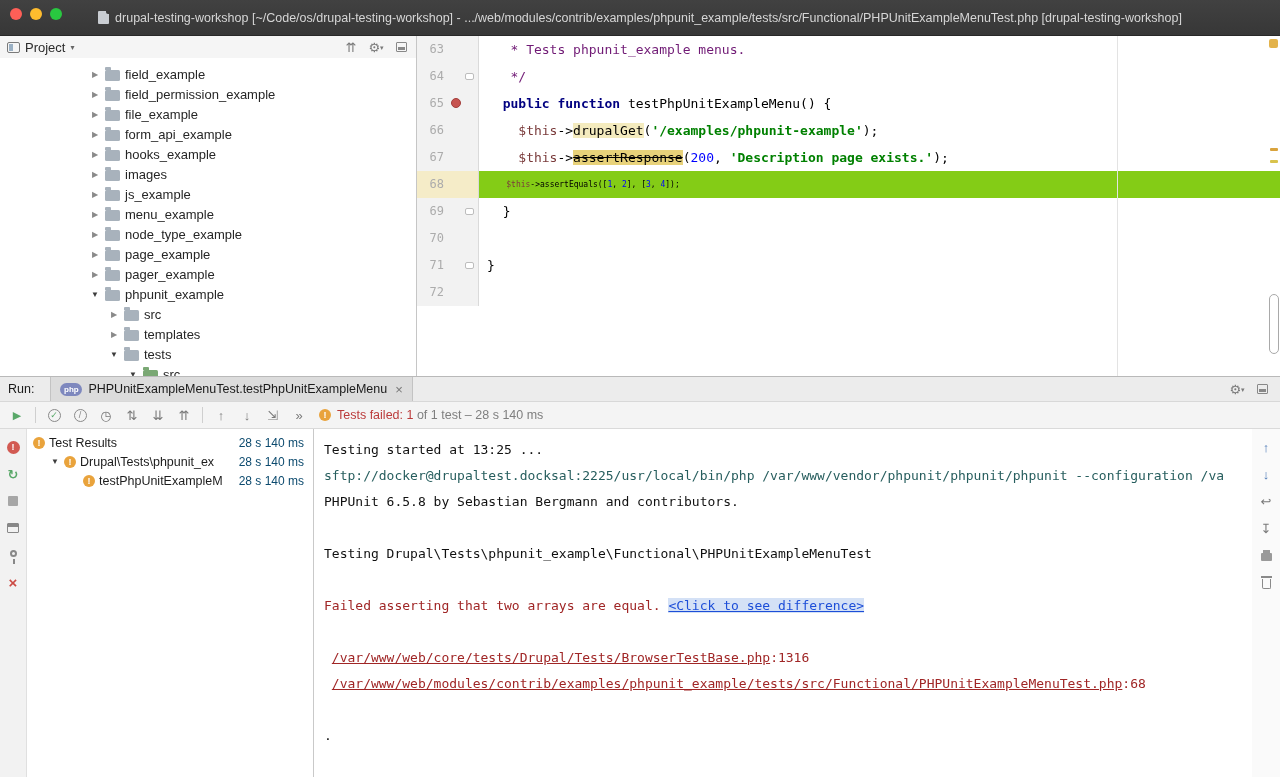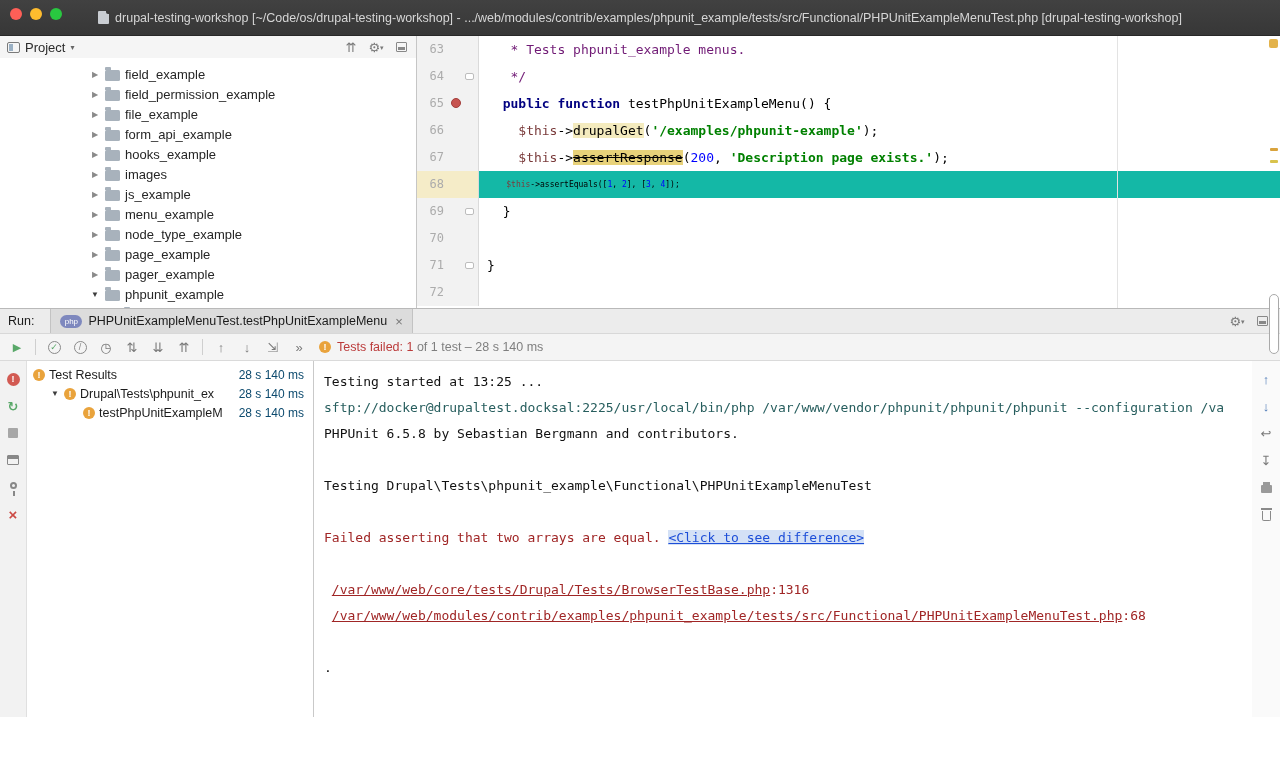--- a/index.html
+++ b/index.html
@@ -7,21 +7,21 @@
   
   .titlebar{height:36px;background:linear-gradient(#414141,#373737);border-bottom:1px solid #282828;display:flex;align-items:center;position:relative}
   .traffic{position:absolute;left:10px;top:8px;display:flex;gap:8px}
   .tl{width:12px;height:12px;border-radius:50%;display:inline-block}
   .tl.red{background:#FF5F57}.tl.yellow{background:#FEBC2E}.tl.green{background:#29C840}
   .title-wrap{flex:1;display:flex;justify-content:center;align-items:center;gap:6px;padding:0 64px;overflow:hidden}
   .doc-icon{width:11px;height:13px;background:#C9CDD2;border-radius:1px;position:relative;flex:none}
   .doc-icon:after{content:"";position:absolute;right:-1px;top:-1px;width:4px;height:4px;background:#3a3a3a;border-bottom-left-radius:2px}
   .title-text{color:#D6D6D6;font-size:12.5px;white-space:nowrap;overflow:hidden;text-overflow:ellipsis}
   
-  .main{display:flex;height:272px}
+  .main{display:flex;height:340px}
   .project{width:417px;border-right:1px solid #C6C6C6;background:#fff;display:flex;flex-direction:column}
   .proj-header{height:22px;display:flex;align-items:center;gap:5px;padding:0 7px;background:#F5F5F5;font-size:13px;color:#2B2B2B}
   .caret{font-size:8px;color:#666}
   .spacer{flex:1}
   .hdr-icons{display:flex;align-items:center;gap:9px}
   .ph-win-icon{width:13px;height:11px;border:1px solid #7a7a7a;border-radius:2px;position:relative}
   .ph-win-icon:after{content:"";position:absolute;left:1px;top:1px;width:4px;height:7px;background:#9ab0c4}
   .tree{flex:1;overflow:hidden;padding-top:6px}
   .tree-row{height:20px;display:flex;align-items:center;gap:5px;font-size:13px;color:#262626;white-space:nowrap}
   .arrow{width:10px;text-align:center;font-size:8px;color:#8A8A8A;flex:none}
@@ -29,42 +29,42 @@
   .folder{width:15px;height:11px;background:#A8B2BC;border-radius:1.5px;position:relative;flex:none;margin-top:2px}
   .folder:before{content:"";position:absolute;top:-3px;left:0;width:6px;height:3px;background:#A8B2BC;border-radius:1px 1px 0 0}
   .folder.test{background:#7AA874}.folder.test:before{background:#7AA874}
   
   .editor{flex:1;position:relative;background:#fff;font-family:"DejaVu Sans Mono","Liberation Mono",monospace;font-size:13px}
   .ed-row{display:flex;height:27px;line-height:27px;white-space:pre}
   .ed-num{width:32px;flex:none;text-align:right;padding-right:5px;color:#ACACAC;background:#F2F2F2;font-size:12px}
   .ed-gut{width:30px;flex:none;background:#F2F2F2;border-right:1px solid #DADADA;position:relative}
   .ed-code{flex:1;padding-left:8px;color:#000}
   .ed-row.caret .ed-num,.ed-row.caret .ed-gut{background:#F5ECC8}
-  .ed-row.caret .ed-code{background:#14b8a6}
+  .ed-row.caret .ed-code{background:#84cc16}
   .run-dot{position:absolute;left:2px;top:8px;width:10px;height:10px;border-radius:50%;background:#C75450;border:1px solid #A33E3B}
   .fold-mark{position:absolute;right:4px;top:10px;width:9px;height:7px;border:1px solid #BDBDBD;border-radius:2px;background:#fff}
   .tk-c{color:#701a75;}
   .tk-k{color:#000080;font-weight:bold}
   .tk-v{color:#7A3B3B}
   .tk-s{color:#008000;font-weight:bold}
   .tk-n{color:#0000FF}
   .hl-weak{background:#F4EBBE}
   .hl-warn{background:#E8D27A;text-decoration:line-through}
   .margin-line{position:absolute;left:700px;top:0;bottom:0;width:1px;background:#E3E3E3}
   .ed-scroll{position:absolute;right:0;top:0;bottom:0;width:14px}
   .ed-thumb{position:absolute;right:1px;top:258px;width:10px;height:60px;border:1px solid #A9A9A9;border-radius:6px;background:#fff}
   .insp{position:absolute;top:3px;right:2px;width:9px;height:9px;background:#E3B34C;border-radius:2px}
   .tick{position:absolute;right:2px;width:8px;height:3px;border-radius:1px}
   .t1{top:112px;background:#D9A33C}.t2{top:124px;background:#D9C34C}
   
   .bottom{height:409px;border-top:1px solid #B9B9B9;display:flex;flex-direction:column;background:#fff}
   .run-tabbar{height:25px;background:#ECECEC;border-bottom:1px solid #D8D8D8;display:flex;align-items:center;padding:0 10px 0 8px;font-size:12.5px;color:#1A1A1A}
   .run-label{margin-right:16px}
   .run-tab{height:24px;display:flex;align-items:center;gap:6px;padding:0 9px;background:#DCDCDC;border-left:1px solid #C3C3C3;border-right:1px solid #C3C3C3}
-  .php-badge{min-width:22px;height:13px;border-radius:7px;background:#7E88BE;color:#fff;font-size:8px;font-weight:normal;display:inline-flex;align-items:center;justify-content:center;padding:0 3px}
+  .php-badge{min-width:22px;height:13px;border-radius:7px;background:#7E88BE;color:#fff;font-size:8px;font-weight:bold;display:inline-flex;align-items:center;justify-content:center;padding:0 3px}
   .tab-close{color:#777;font-size:13px;line-height:1;margin-left:2px}
   .run-toolbar{height:27px;background:#F4F4F4;border-bottom:1px solid #DADADA;display:flex;align-items:center;padding-left:9px;font-size:12.5px}
   .run-toolbar .hdr-icons{gap:10px;margin-right:12px}
   .sep{width:1px;height:16px;background:#CFCFCF}
   .icon16{width:16px;height:16px;display:inline-flex;align-items:center;justify-content:center;flex:none}
   .st-fail{color:#BB3B3B;margin-left:6px}
   .st-rest{color:#7F7F7F;white-space:pre}
   .run-content{flex:1;display:flex;min-height:0}
   .left-strip{width:27px;background:#F2F2F2;border-right:1px solid #E0E0E0;display:flex;flex-direction:column;align-items:center;gap:11px;padding-top:10px}
   .test-tree{width:286px;background:#fff;padding-top:4px;font-size:12.5px;color:#1C1C1C;overflow:hidden}

